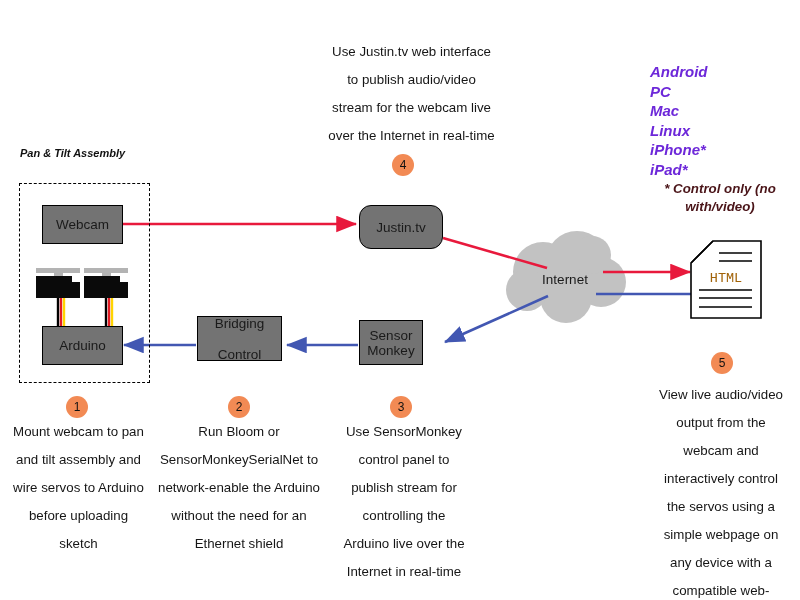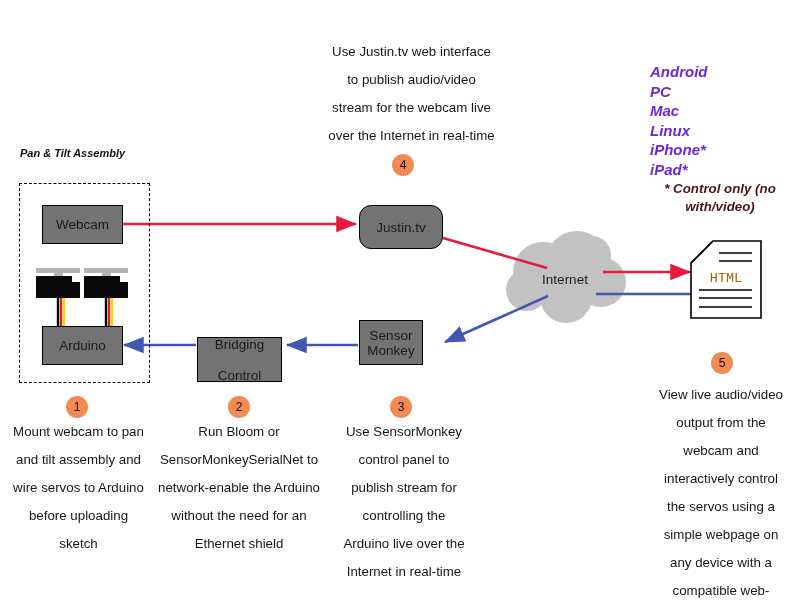--- a/index.html
+++ b/index.html
@@ -214,21 +214,21 @@
 <div class="assembly-label">Pan &amp; Tilt Assembly</div>
 
 <div class="node-box" style="left:42px; top:205px; width:81px; height:39px;">
   <span>Webcam</span>
 </div>
 
 <div class="node-box" style="left:42px; top:326px; width:81px; height:39px;">
   <span>Arduino</span>
 </div>
 
-<div class="node-box" style="left:197px; top:337px; width:85px; height:45px; flex-direction:column;gap:16px;">
+<div class="node-box" style="left:197px; top:316px; width:85px; height:45px; flex-direction:column;gap:16px;">
   <span>Bridging</span>
   <span>Control</span>
 </div>
 
 <div class="node-box" style="left:359px; top:205px; width:84px; height:44px;border-radius:12px;">
   <span>Justin.tv</span>
 </div>
 
 <div class="node-box" style="left:359px; top:320px; width:64px; height:45px; flex-direction:column;">
   <span>Sensor</span>

